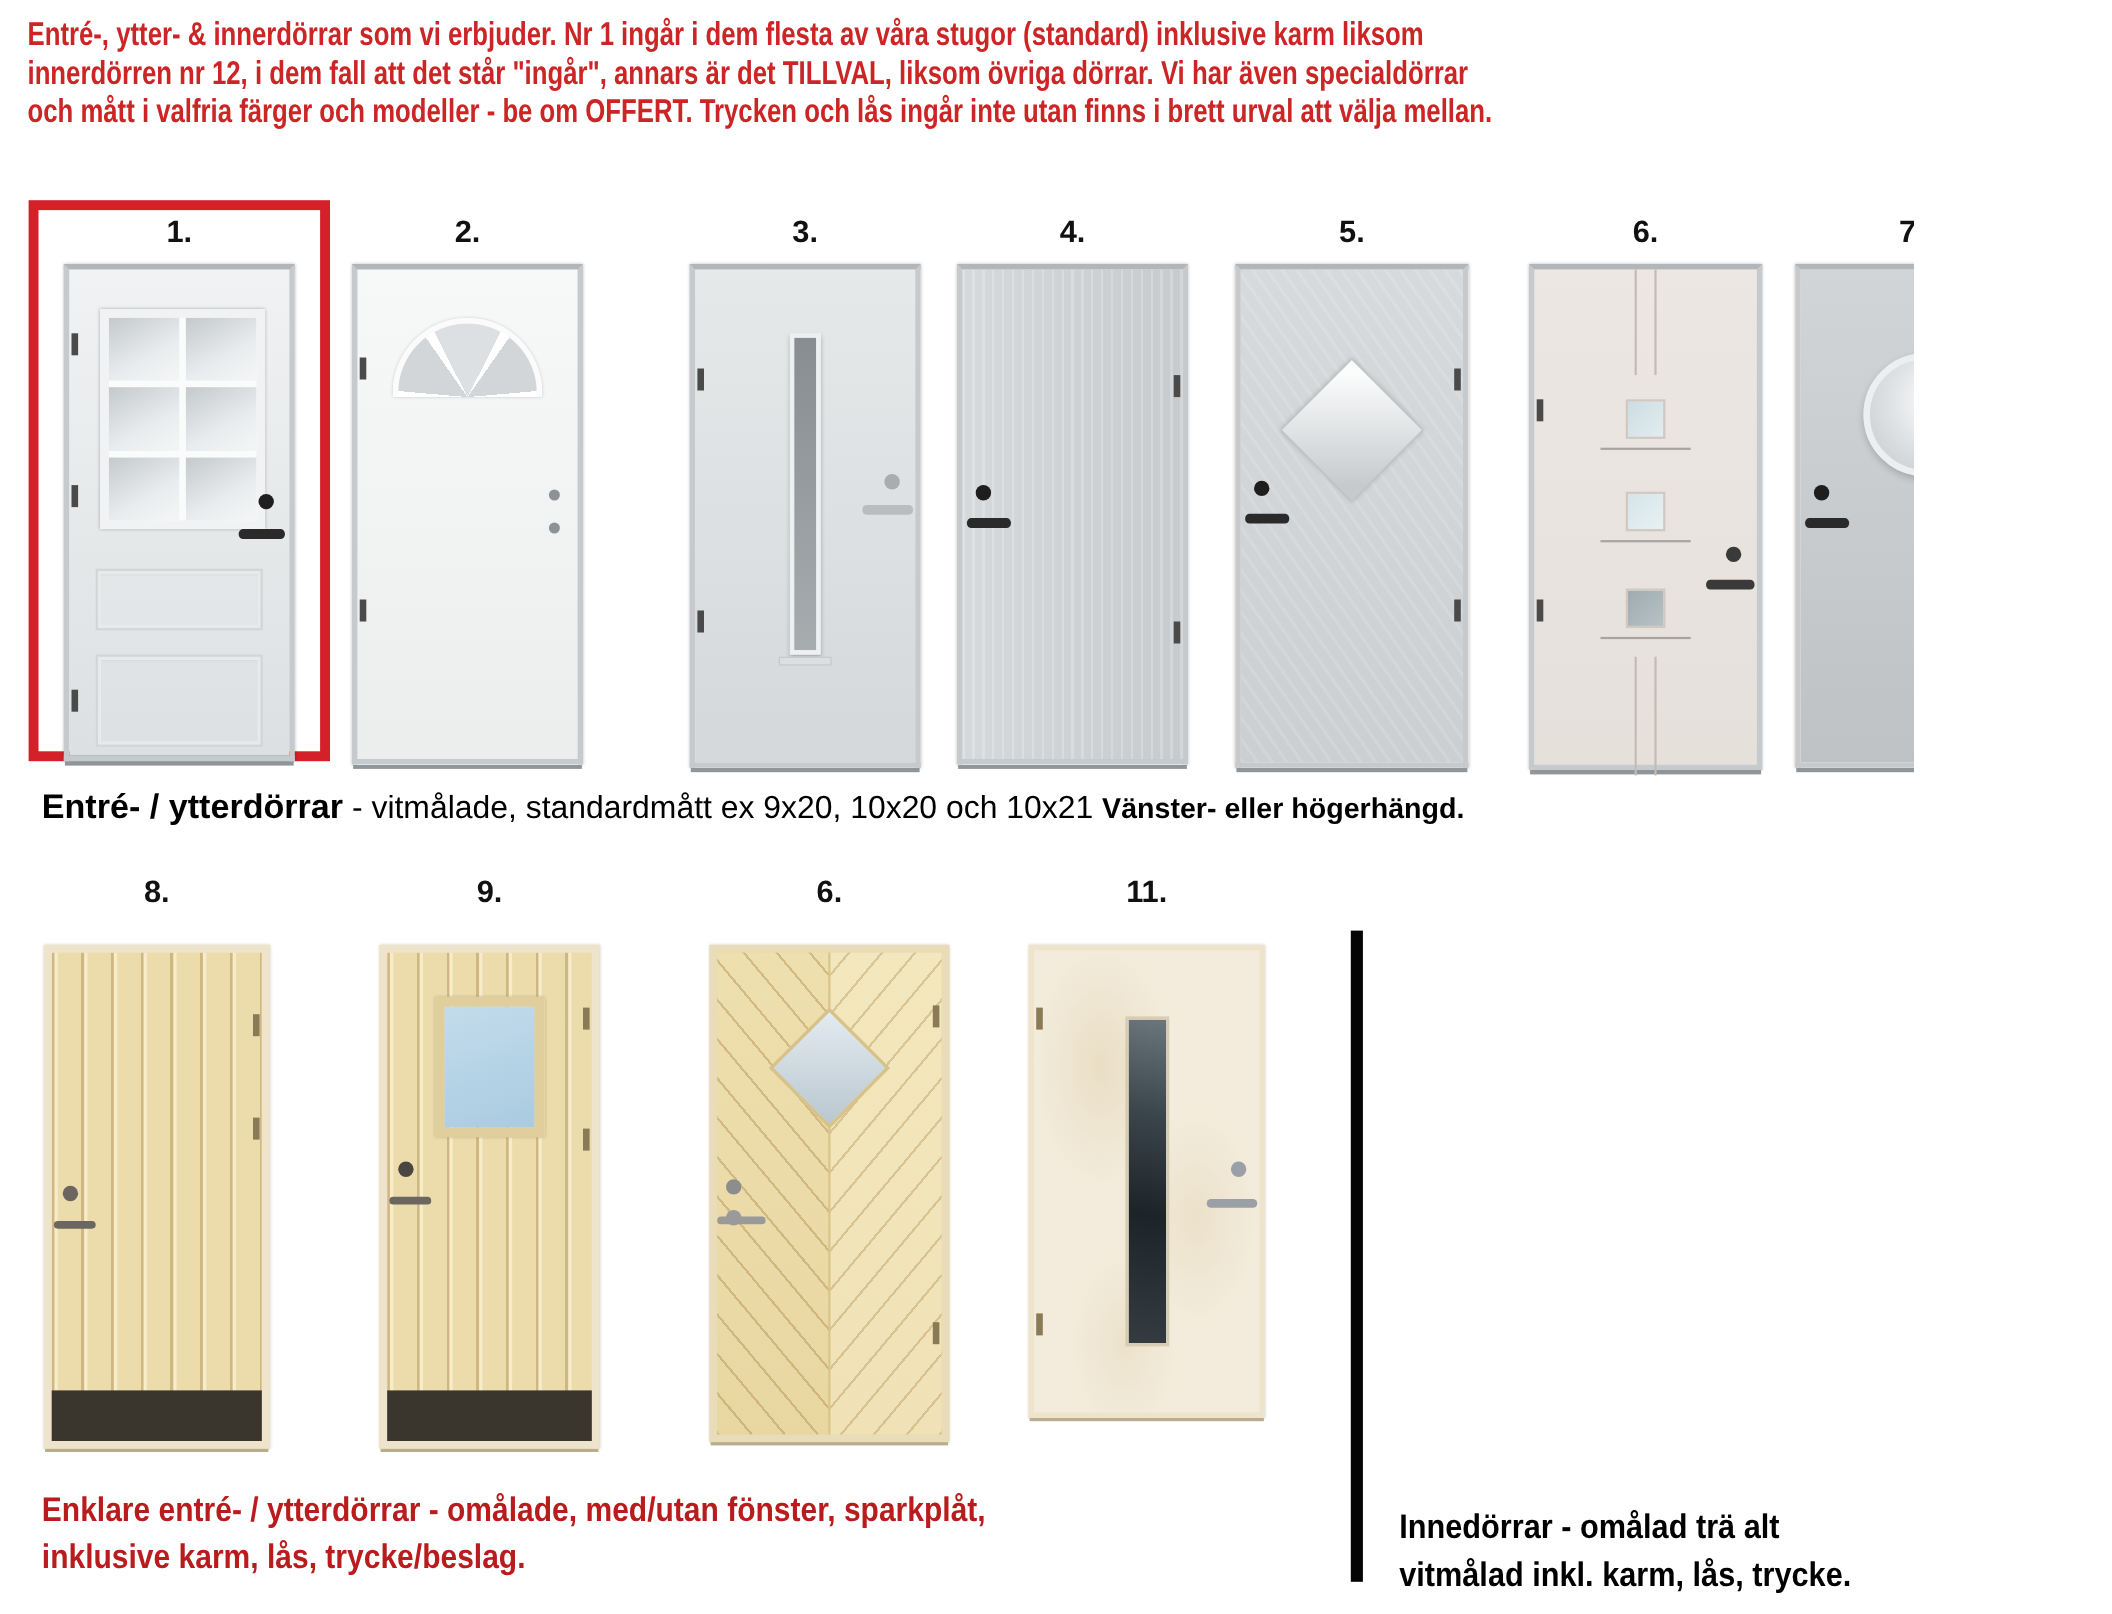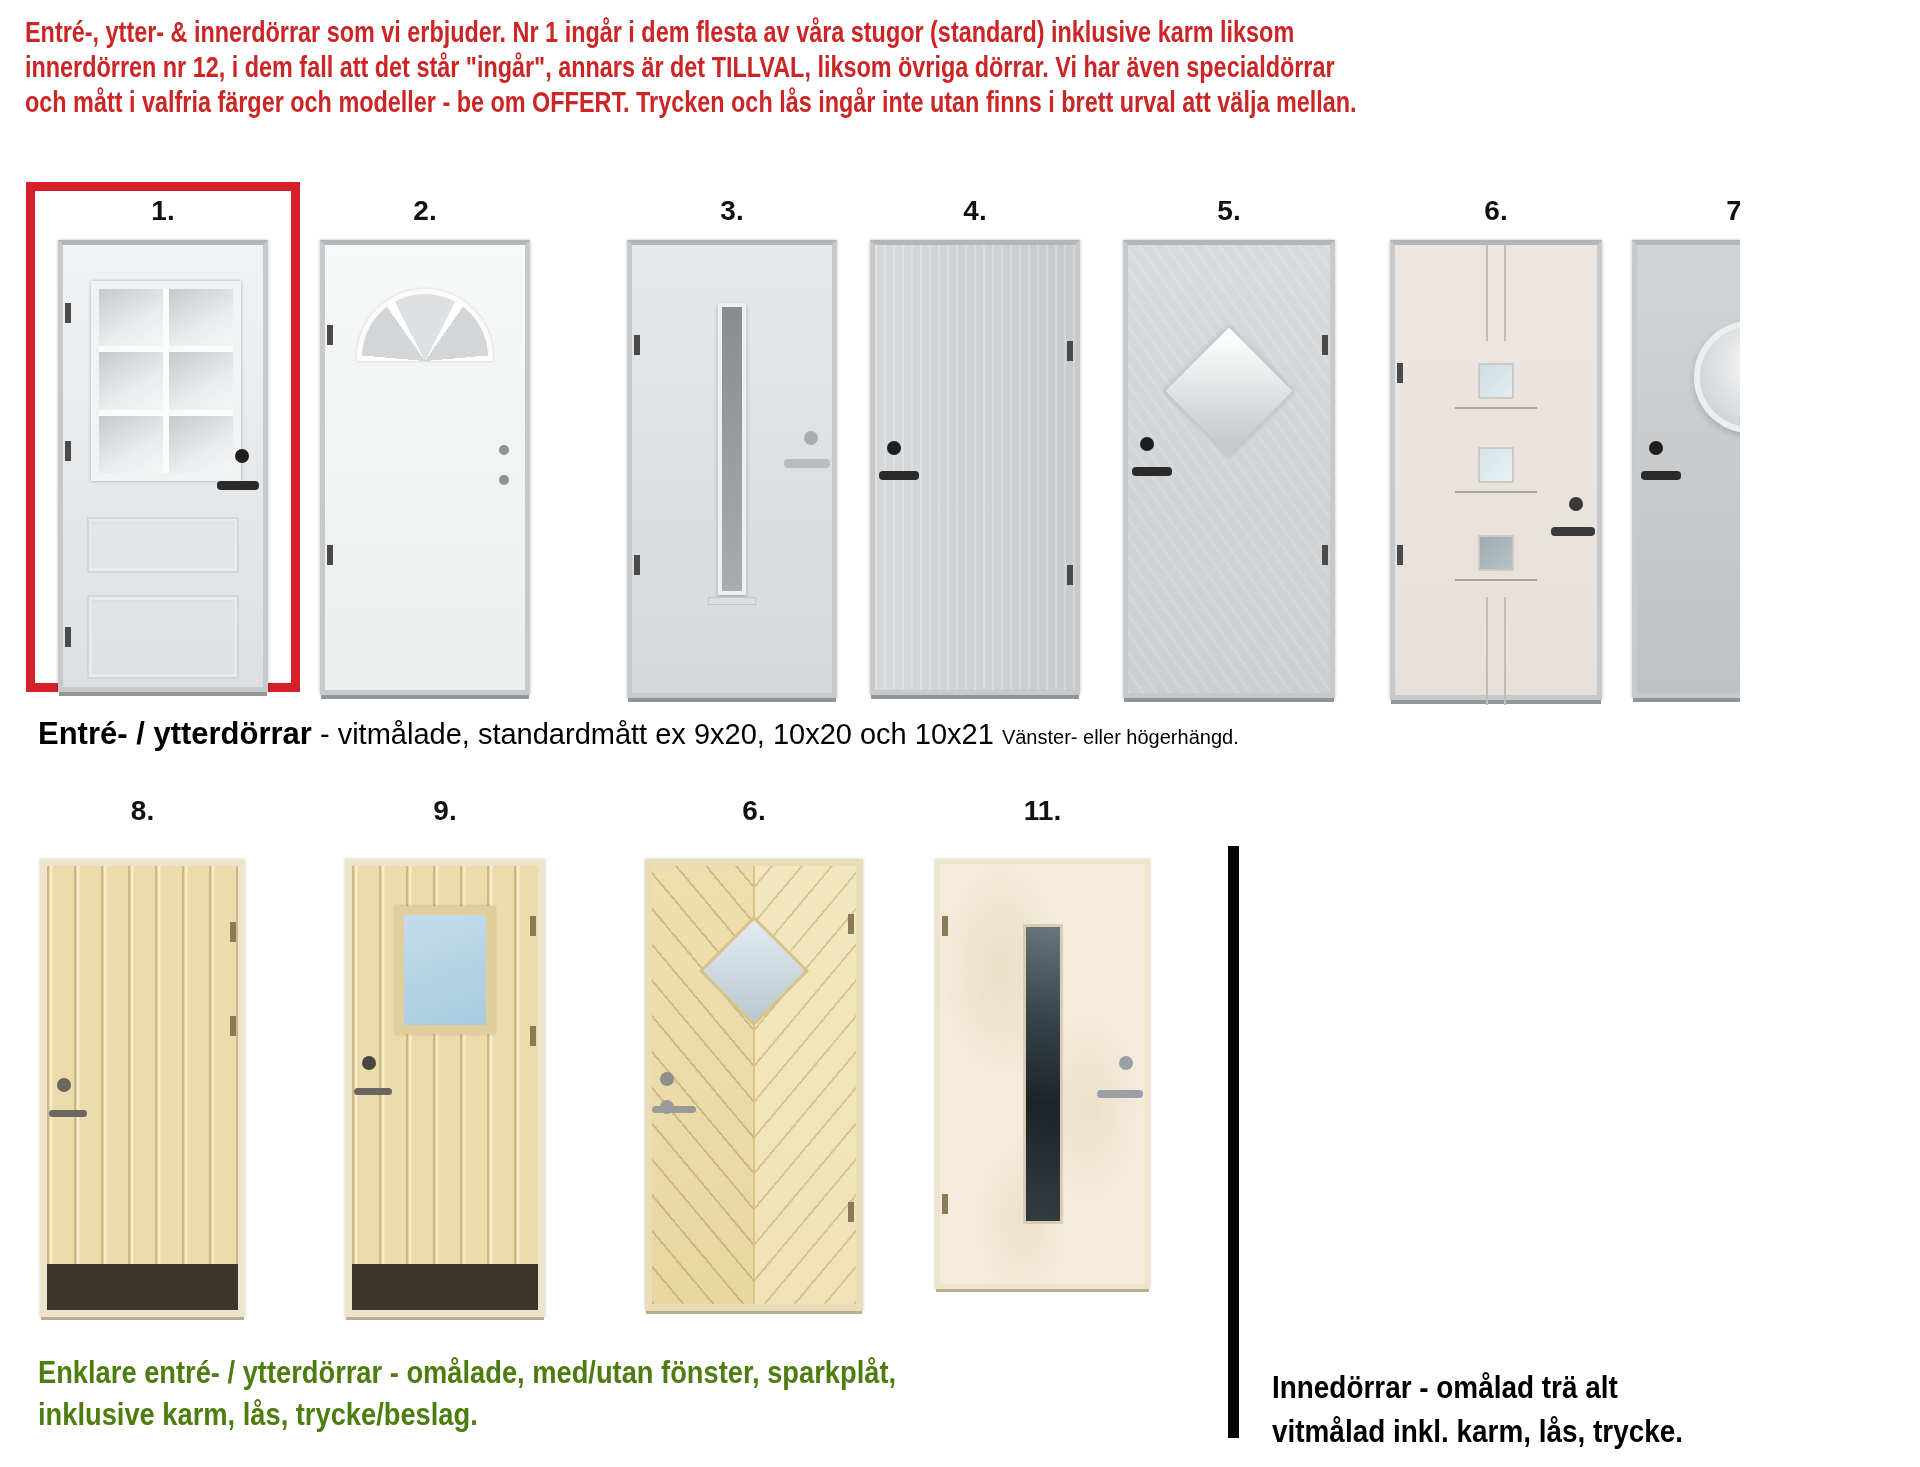--- a/index.html
+++ b/index.html
@@ -115,22 +115,22 @@
   .strip11 { left:calc(50% - 20px); top:60px; width:40px; height:300px; border:3px solid #d8cdb2;
              background:linear-gradient(190deg,#6a757c 0%,#3a444b 30%,#1d2428 60%,#343c42 100%); }
   .wpanel { left:18px; right:18px; border:2px solid #cfb26b;
             box-shadow:inset 0 0 0 10px rgba(246,232,188,.65), inset 0 0 8px rgba(120,85,30,.4); }
   .ppanel { left:16px; right:16px; border:2px solid #d8dadb;
             box-shadow:inset 0 0 0 6px #f6f7f7, inset 0 1px 4px rgba(0,0,0,.1); }
   
   .cap1 { position:absolute; left:38px; top:716px; white-space:nowrap; color:#000; }
   .cap1 .b1 { font-size:31px; font-weight:bold; }
   .cap1 .r1 { font-size:29px; }
-  .cap1 .b2 { font-size:20px; font-weight:normal; }
-  .capL { position:absolute; left:38px; top:1352px; color:#4d7c0f; }
+  .cap1 .b2 { font-size:26px; font-weight:bold; }
+  .capL { position:absolute; left:38px; top:1352px; color:#b91c1c; }
   .capL div { font-size:31px; font-weight:bold; line-height:42px; white-space:nowrap;
               transform:scaleX(.88); transform-origin:left center; }
   .capR { position:absolute; left:1272px; top:1366px; color:#000; }
   .capR div { font-size:31px; font-weight:bold; line-height:44px; white-space:nowrap;
               transform:scaleX(.9); transform-origin:left center; }
   .divider { position:absolute; left:1228px; top:846px; width:11px; height:592px; background:#050505; }
 </style>
 </head>
 <body>
 

